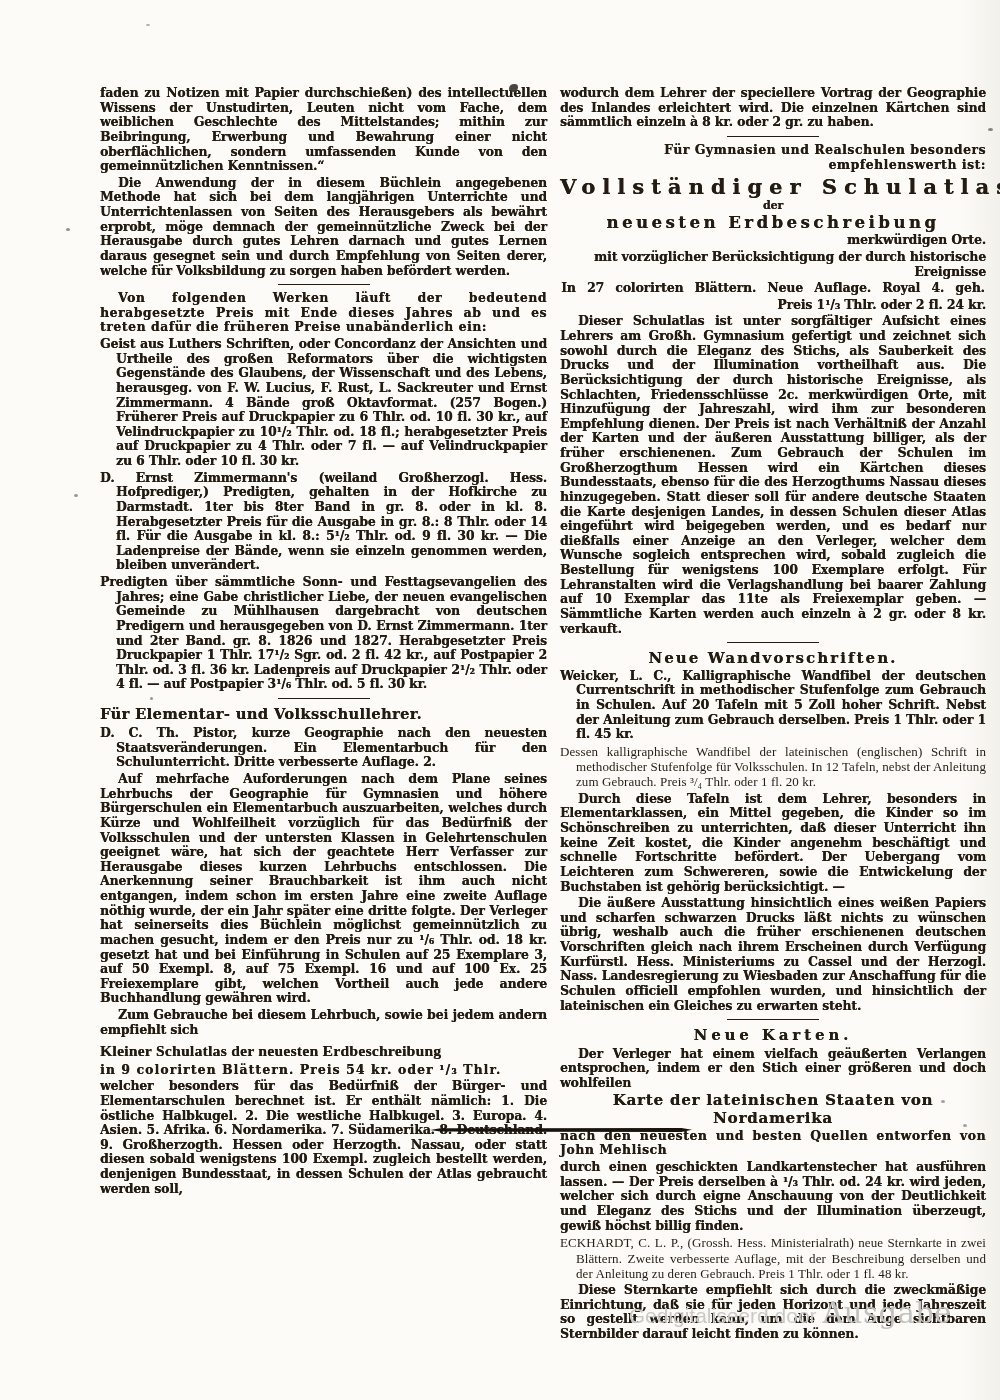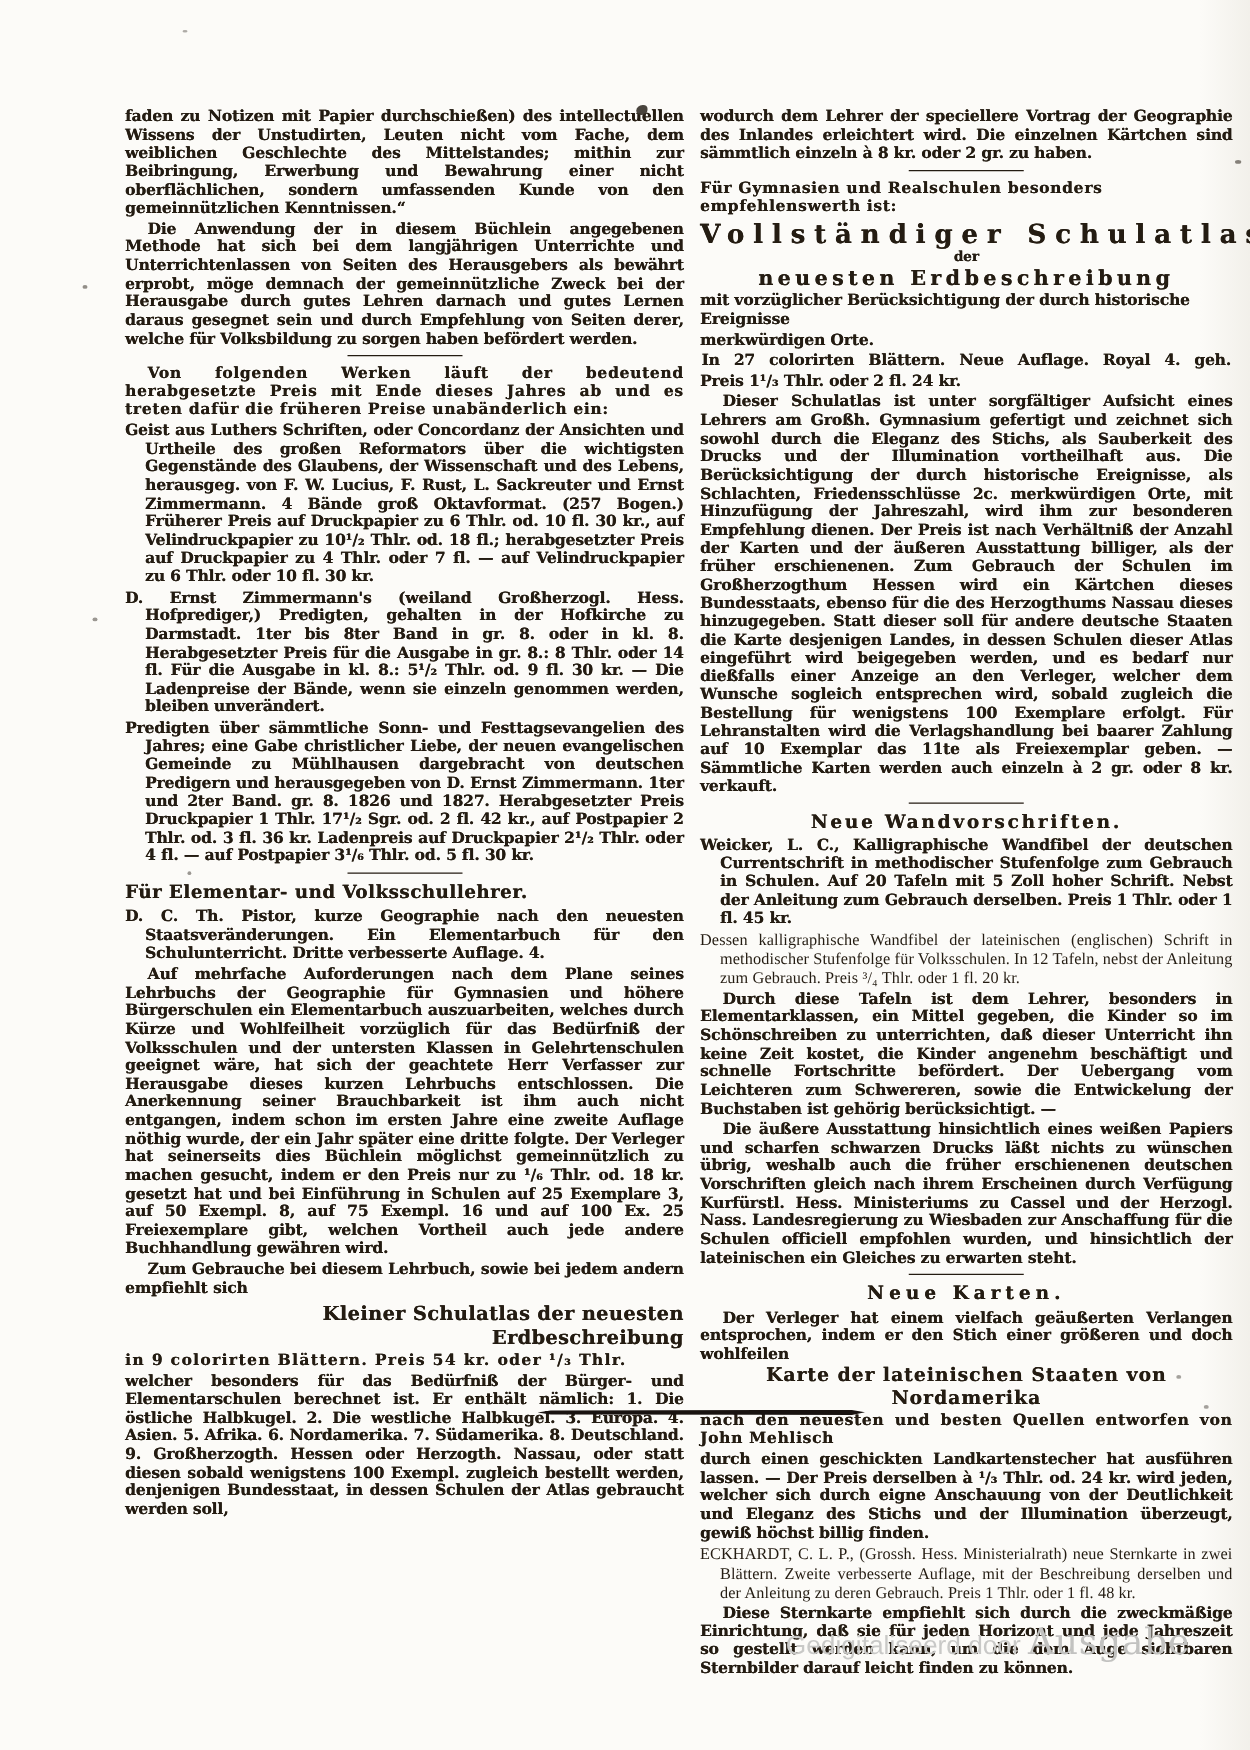--- a/index.html
+++ b/index.html
@@ -15,32 +15,32 @@
   .blk {
     font-family:"DejaVu Serif", serif; font-weight:700;
     font-size:12.4px; line-height:1.18; text-align:justify;
     margin:0 0 2px 0; letter-spacing:-0.1px;
     text-shadow:0.2px 0 0 currentColor;
   }
   .indent { text-indent:18px; }
   .hang   { padding-left:16px; text-indent:-16px; }
   .sperr  { letter-spacing:0.55px; }
   .antiqua{ font-family:"Liberation Serif", serif; font-weight:400; font-size:13px; text-shadow:none; letter-spacing:0.1px; }
-  .c { text-align:left; }
+  .c { text-align:right; }
 
   .rule { width:92px; height:0; border-top:1.7px solid #241c12; margin:6px auto 6px; }
   .rule-thin { border-top-width:1.2px; }
 
   .h-section  { font-size:14.6px; text-align:left; margin:5px 0 4px; letter-spacing:0.4px; }
   .h-atlas    { font-size:21px; text-align:center; letter-spacing:7px; margin:3px 0 0; white-space:nowrap; text-indent:0; }
   .h-der      { font-size:11px; text-align:center; margin:0; }
   .h-erd      { font-size:16.5px; text-align:center; letter-spacing:3.5px; margin:0 0 1px; }
   .h-wand     { font-size:14.8px; text-align:center; letter-spacing:2.2px; margin:4px 0 2px; }
   .h-karten   { font-size:14.8px; text-align:center; letter-spacing:4px; margin:4px 0 3px; }
-  .h-kleiner  { font-size:15.5px; text-align:right; margin:5px 0 2px; letter-spacing:0.3px; }
+  .h-kleiner  { font-size:15.5px; text-align:left; margin:5px 0 2px; letter-spacing:0.3px;font-family:Liberation Serif, serif; }
   .line-usa   { font-size:15px; text-align:center; letter-spacing:0.8px; margin:1px 0; }
   .line-27    { text-align:center; word-spacing:7px; }
   .line-in9   { letter-spacing:1.1px; }
 
   .end-rule {
     position:absolute; left:430px; top:1128px; width:262px; height:4px;
     background:#191310;
     clip-path:polygon(0 50%, 4% 8%, 96% 0, 100% 45%, 96% 100%, 4% 88%);
   }
 
@@ -62,37 +62,37 @@
     <div class="col-left">
       <p class="blk">faden zu Notizen mit Papier durchschießen) des intellectuellen Wissens der Unstudirten, Leuten nicht vom Fache, dem weiblichen Geschlechte des Mittelstandes; mithin zur Beibringung, Erwerbung und Bewahrung einer nicht oberflächlichen, sondern umfassenden Kunde von den gemeinnützlichen Kenntnissen.“</p>
       <p class="blk indent">Die Anwendung der in diesem Büchlein angegebenen Methode hat sich bei dem langjährigen Unterrichte und Unterrichtenlassen von Seiten des Herausgebers als bewährt erprobt, möge demnach der gemeinnützliche Zweck bei der Herausgabe durch gutes Lehren darnach und gutes Lernen daraus gesegnet sein und durch Empfehlung von Seiten derer, welche für Volksbildung zu sorgen haben befördert werden.</p>
       <div class="rule"></div>
       <p class="blk indent sperr">Von folgenden Werken läuft der bedeutend herabgesetzte Preis mit Ende dieses Jahres ab und es treten dafür die früheren Preise unabänderlich ein:</p>
       <p class="blk hang">Geist aus Luthers Schriften, oder Concordanz der Ansichten und Urtheile des großen Reformators über die wichtigsten Gegenstände des Glaubens, der Wissenschaft und des Lebens, herausgeg. von F. W. Lucius, F. Rust, L. Sackreuter und Ernst Zimmermann. 4 Bände groß Oktavformat. (257 Bogen.) Früherer Preis auf Druckpapier zu 6 Thlr. od. 10 fl. 30 kr., auf Velindruckpapier zu 10¹/₂ Thlr. od. 18 fl.; herabgesetzter Preis auf Druckpapier zu 4 Thlr. oder 7 fl. — auf Velindruckpapier zu 6 Thlr. oder 10 fl. 30 kr.</p>
       <p class="blk hang">D. Ernst Zimmermann's (weiland Großherzogl. Hess. Hofprediger,) Predigten, gehalten in der Hofkirche zu Darmstadt. 1ter bis 8ter Band in gr. 8. oder in kl. 8. Herabgesetzter Preis für die Ausgabe in gr. 8.: 8 Thlr. oder 14 fl. Für die Ausgabe in kl. 8.: 5¹/₂ Thlr. od. 9 fl. 30 kr. — Die Ladenpreise der Bände, wenn sie einzeln genommen werden, bleiben unverändert.</p>
       <p class="blk hang">Predigten über sämmtliche Sonn- und Festtagsevangelien des Jahres; eine Gabe christlicher Liebe, der neuen evangelischen Gemeinde zu Mühlhausen dargebracht von deutschen Predigern und herausgegeben von D. Ernst Zimmermann. 1ter und 2ter Band. gr. 8. 1826 und 1827. Herabgesetzter Preis Druckpapier 1 Thlr. 17¹/₂ Sgr. od. 2 fl. 42 kr., auf Postpapier 2 Thlr. od. 3 fl. 36 kr. Ladenpreis auf Druckpapier 2¹/₂ Thlr. oder 4 fl. — auf Postpapier 3¹/₆ Thlr. od. 5 fl. 30 kr.</p>
       <div class="rule"></div>
       <h3 class="blk h-section">Für Elementar- und Volksschullehrer.</h3>
-      <p class="blk hang">D. C. Th. Pistor, kurze Geographie nach den neuesten Staatsveränderungen. Ein Elementarbuch für den Schulunterricht. Dritte verbesserte Auflage. 4.</p>
+      <p class="blk hang">D. C. Th. Pistor, kurze Geographie nach den neuesten Staatsveränderungen. Ein Elementarbuch für den Schulunterricht. Dritte verbesserte Auflage. 2.</p>
       <p class="blk indent">Auf mehrfache Auforderungen nach dem Plane seines Lehrbuchs der Geographie für Gymnasien und höhere Bürgerschulen ein Elementarbuch auszuarbeiten, welches durch Kürze und Wohlfeilheit vorzüglich für das Bedürfniß der Volksschulen und der untersten Klassen in Gelehrtenschulen geeignet wäre, hat sich der geachtete Herr Verfasser zur Herausgabe dieses kurzen Lehrbuchs entschlossen. Die Anerkennung seiner Brauchbarkeit ist ihm auch nicht entgangen, indem schon im ersten Jahre eine zweite Auflage nöthig wurde, der ein Jahr später eine dritte folgte. Der Verleger hat seinerseits dies Büchlein möglichst gemeinnützlich zu machen gesucht, indem er den Preis nur zu ¹/₆ Thlr. od. 18 kr. gesetzt hat und bei Einführung in Schulen auf 25 Exemplare 3, auf 50 Exempl. 8, auf 75 Exempl. 16 und auf 100 Ex. 25 Freiexemplare gibt, welchen Vortheil auch jede andere Buchhandlung gewähren wird.</p>
       <p class="blk indent">Zum Gebrauche bei diesem Lehrbuch, sowie bei jedem andern empfiehlt sich</p>
       <h3 class="blk h-kleiner">Kleiner Schulatlas der neuesten Erdbeschreibung</h3>
       <p class="blk line-in9">in 9 colorirten Blättern. Preis 54 kr. oder ¹/₃ Thlr.</p>
       <p class="blk">welcher besonders für das Bedürfniß der Bürger- und Elementarschulen berechnet ist. Er enthält nämlich: 1. Die östliche Halbkugel. 2. Die westliche Halbkugel. 3. Europa. 4. Asien. 5. Afrika. 6. Nordamerika. 7. Südamerika. 8. Deutschland. 9. Großherzogth. Hessen oder Herzogth. Nassau, oder statt diesen sobald wenigstens 100 Exempl. zugleich bestellt werden, denjenigen Bundesstaat, in dessen Schulen der Atlas gebraucht werden soll,</p>
     </div>
 
     <div class="col-right">
       <p class="blk">wodurch dem Lehrer der speciellere Vortrag der Geographie des Inlandes erleichtert wird. Die einzelnen Kärtchen sind sämmtlich einzeln à 8 kr. oder 2 gr. zu haben.</p>
       <div class="rule rule-thin"></div>
       <p class="blk c sperr">Für Gymnasien und Realschulen besonders empfehlenswerth ist:</p>
       <h2 class="blk h-atlas">Vollständiger Schulatlas</h2>
       <p class="blk h-der">der</p>
       <h3 class="blk h-erd">neuesten Erdbeschreibung</h3>
+      <p class="blk c">merkwürdigen Orte.</p>
       <p class="blk c">mit vorzüglicher Berücksichtigung der durch historische Ereignisse</p>
-      <p class="blk c">merkwürdigen Orte.</p>
       <p class="blk line-27">In 27 colorirten Blättern.  Neue Auflage.  Royal 4.  geh.</p>
       <p class="blk c">Preis 1¹/₃ Thlr. oder 2 fl. 24 kr.</p>
       <p class="blk indent">Dieser Schulatlas ist unter sorgfältiger Aufsicht eines Lehrers am Großh. Gymnasium gefertigt und zeichnet sich sowohl durch die Eleganz des Stichs, als Sauberkeit des Drucks und der Illumination vortheilhaft aus. Die Berücksichtigung der durch historische Ereignisse, als Schlachten, Friedensschlüsse 2c. merkwürdigen Orte, mit Hinzufügung der Jahreszahl, wird ihm zur besonderen Empfehlung dienen. Der Preis ist nach Verhältniß der Anzahl der Karten und der äußeren Ausstattung billiger, als der früher erschienenen. Zum Gebrauch der Schulen im Großherzogthum Hessen wird ein Kärtchen dieses Bundesstaats, ebenso für die des Herzogthums Nassau dieses hinzugegeben. Statt dieser soll für andere deutsche Staaten die Karte desjenigen Landes, in dessen Schulen dieser Atlas eingeführt wird beigegeben werden, und es bedarf nur dießfalls einer Anzeige an den Verleger, welcher dem Wunsche sogleich entsprechen wird, sobald zugleich die Bestellung für wenigstens 100 Exemplare erfolgt. Für Lehranstalten wird die Verlagshandlung bei baarer Zahlung auf 10 Exemplar das 11te als Freiexemplar geben. — Sämmtliche Karten werden auch einzeln à 2 gr. oder 8 kr. verkauft.</p>
       <div class="rule"></div>
       <h3 class="blk h-wand">Neue Wandvorschriften.</h3>
       <p class="blk hang">Weicker, L. C., Kalligraphische Wandfibel der deutschen Currentschrift in methodischer Stufenfolge zum Gebrauch in Schulen. Auf 20 Tafeln mit 5 Zoll hoher Schrift. Nebst der Anleitung zum Gebrauch derselben. Preis 1 Thlr. oder 1 fl. 45 kr.</p>
       <p class="blk hang antiqua">Dessen kalligraphische Wandfibel der lateinischen (englischen) Schrift in methodischer Stufenfolge für Volksschulen. In 12 Tafeln, nebst der Anleitung zum Gebrauch. Preis ³/₄ Thlr. oder 1 fl. 20 kr.</p>
       <p class="blk indent">Durch diese Tafeln ist dem Lehrer, besonders in Elementarklassen, ein Mittel gegeben, die Kinder so im Schönschreiben zu unterrichten, daß dieser Unterricht ihn keine Zeit kostet, die Kinder angenehm beschäftigt und schnelle Fortschritte befördert. Der Uebergang vom Leichteren zum Schwereren, sowie die Entwickelung der Buchstaben ist gehörig berücksichtigt. —</p>
       <p class="blk indent">Die äußere Ausstattung hinsichtlich eines weißen Papiers und scharfen schwarzen Drucks läßt nichts zu wünschen übrig, weshalb auch die früher erschienenen deutschen Vorschriften gleich nach ihrem Erscheinen durch Verfügung Kurfürstl. Hess. Ministeriums zu Cassel und der Herzogl. Nass. Landesregierung zu Wiesbaden zur Anschaffung für die Schulen officiell empfohlen wurden, und hinsichtlich der lateinischen ein Gleiches zu erwarten steht.</p>
       <div class="rule"></div>

